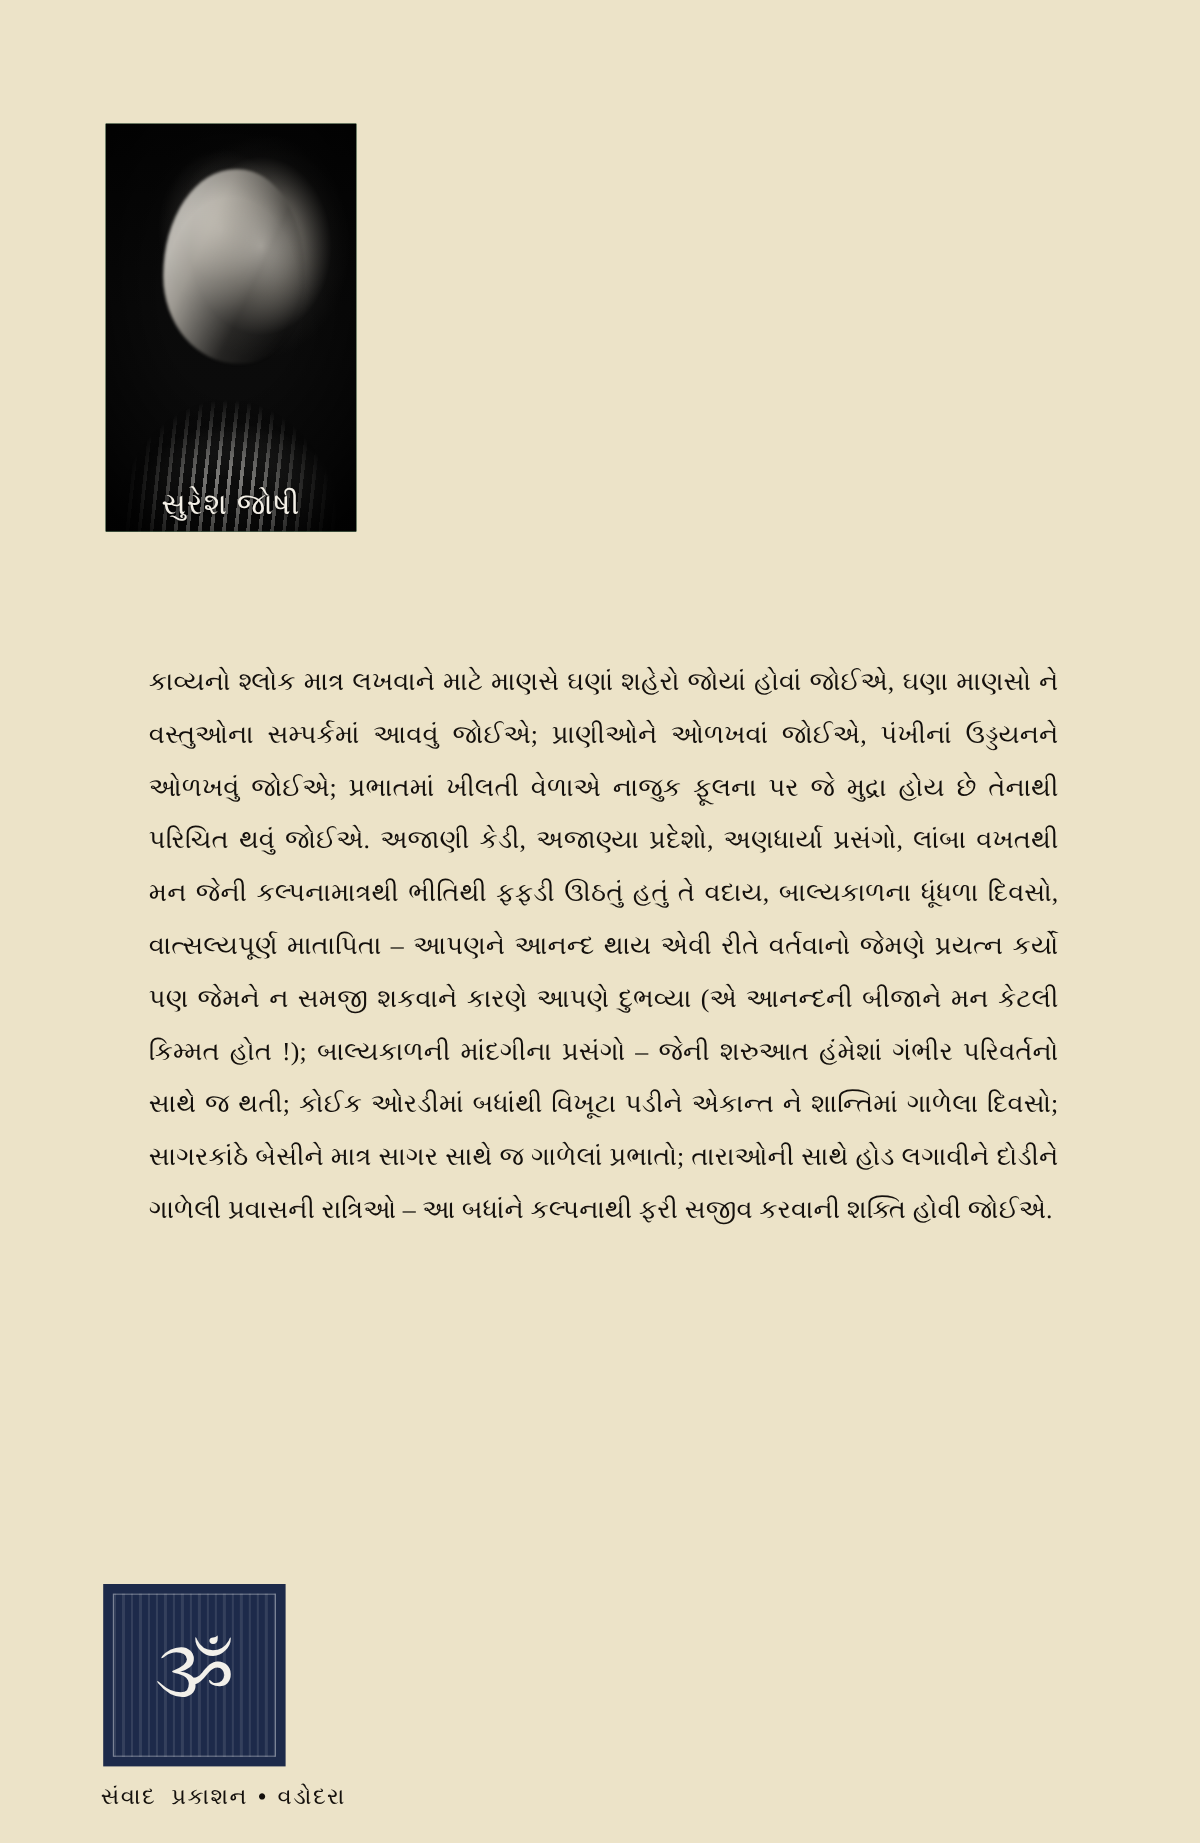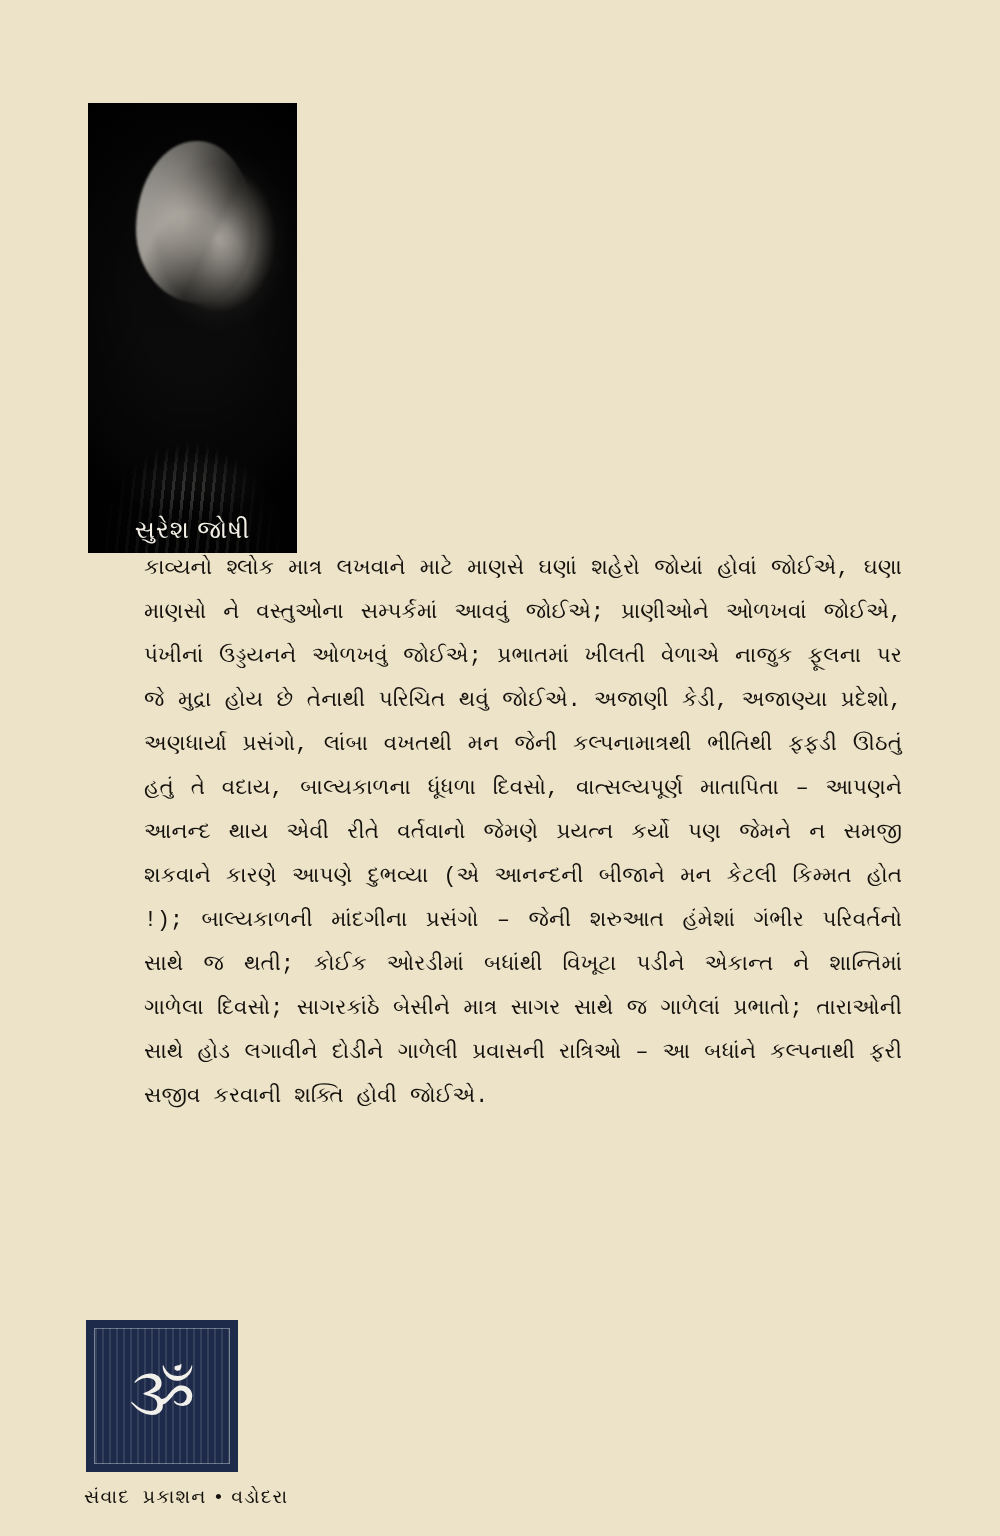--- a/index.html
+++ b/index.html
@@ -20,21 +20,21 @@
     inset: 0;
     background: #ece3c8;
   }
 
   
   .photo-block {
     position: absolute;
     left: 88px;
     top: 103px;
     width: 209px;
-    height: 450px;
+    height: 340px;
     background: #14532d;
     overflow: hidden;
   }
   .photo-art {
     position: absolute;
     inset: 0;
     background:
       radial-gradient(ellipse 95px 120px at 62% 30%, rgba(240,235,225,0.93) 0%, rgba(190,184,172,0.55) 34%, rgba(60,58,55,0.15) 62%, rgba(10,10,10,0) 78%),
       radial-gradient(ellipse 70px 90px at 46% 26%, rgba(255,252,245,0.55) 0%, rgba(120,116,110,0.2) 48%, rgba(8,8,8,0) 75%),
       radial-gradient(ellipse 120px 90px at 52% 92%, rgba(235,232,226,0.35) 0%, rgba(20,20,20,0) 70%),
@@ -82,28 +82,27 @@
     font-family: "Liberation Serif", serif;
     text-shadow: 0 1px 3px rgba(0,0,0,0.9);
   }
 
   
   .blurb {
     position: absolute;
     left: 124px;
     top: 546px;
     width: 758px;
-    font-family: Liberation Mono, monospace;
+    font-family: Liberation Serif, serif;
     font-size: 21.5px;
     line-height: 44px;
     color: #14100c;
     text-align: justify;
     text-justify: inter-word;
     letter-spacing: 0.1px;
-    margin-left: 20px;
   }
 
   
   .logo-block {
     position: absolute;
     left: 86px;
     top: 1320px;
     width: 152px;
     height: 152px;
     background: #1d2a4a;

